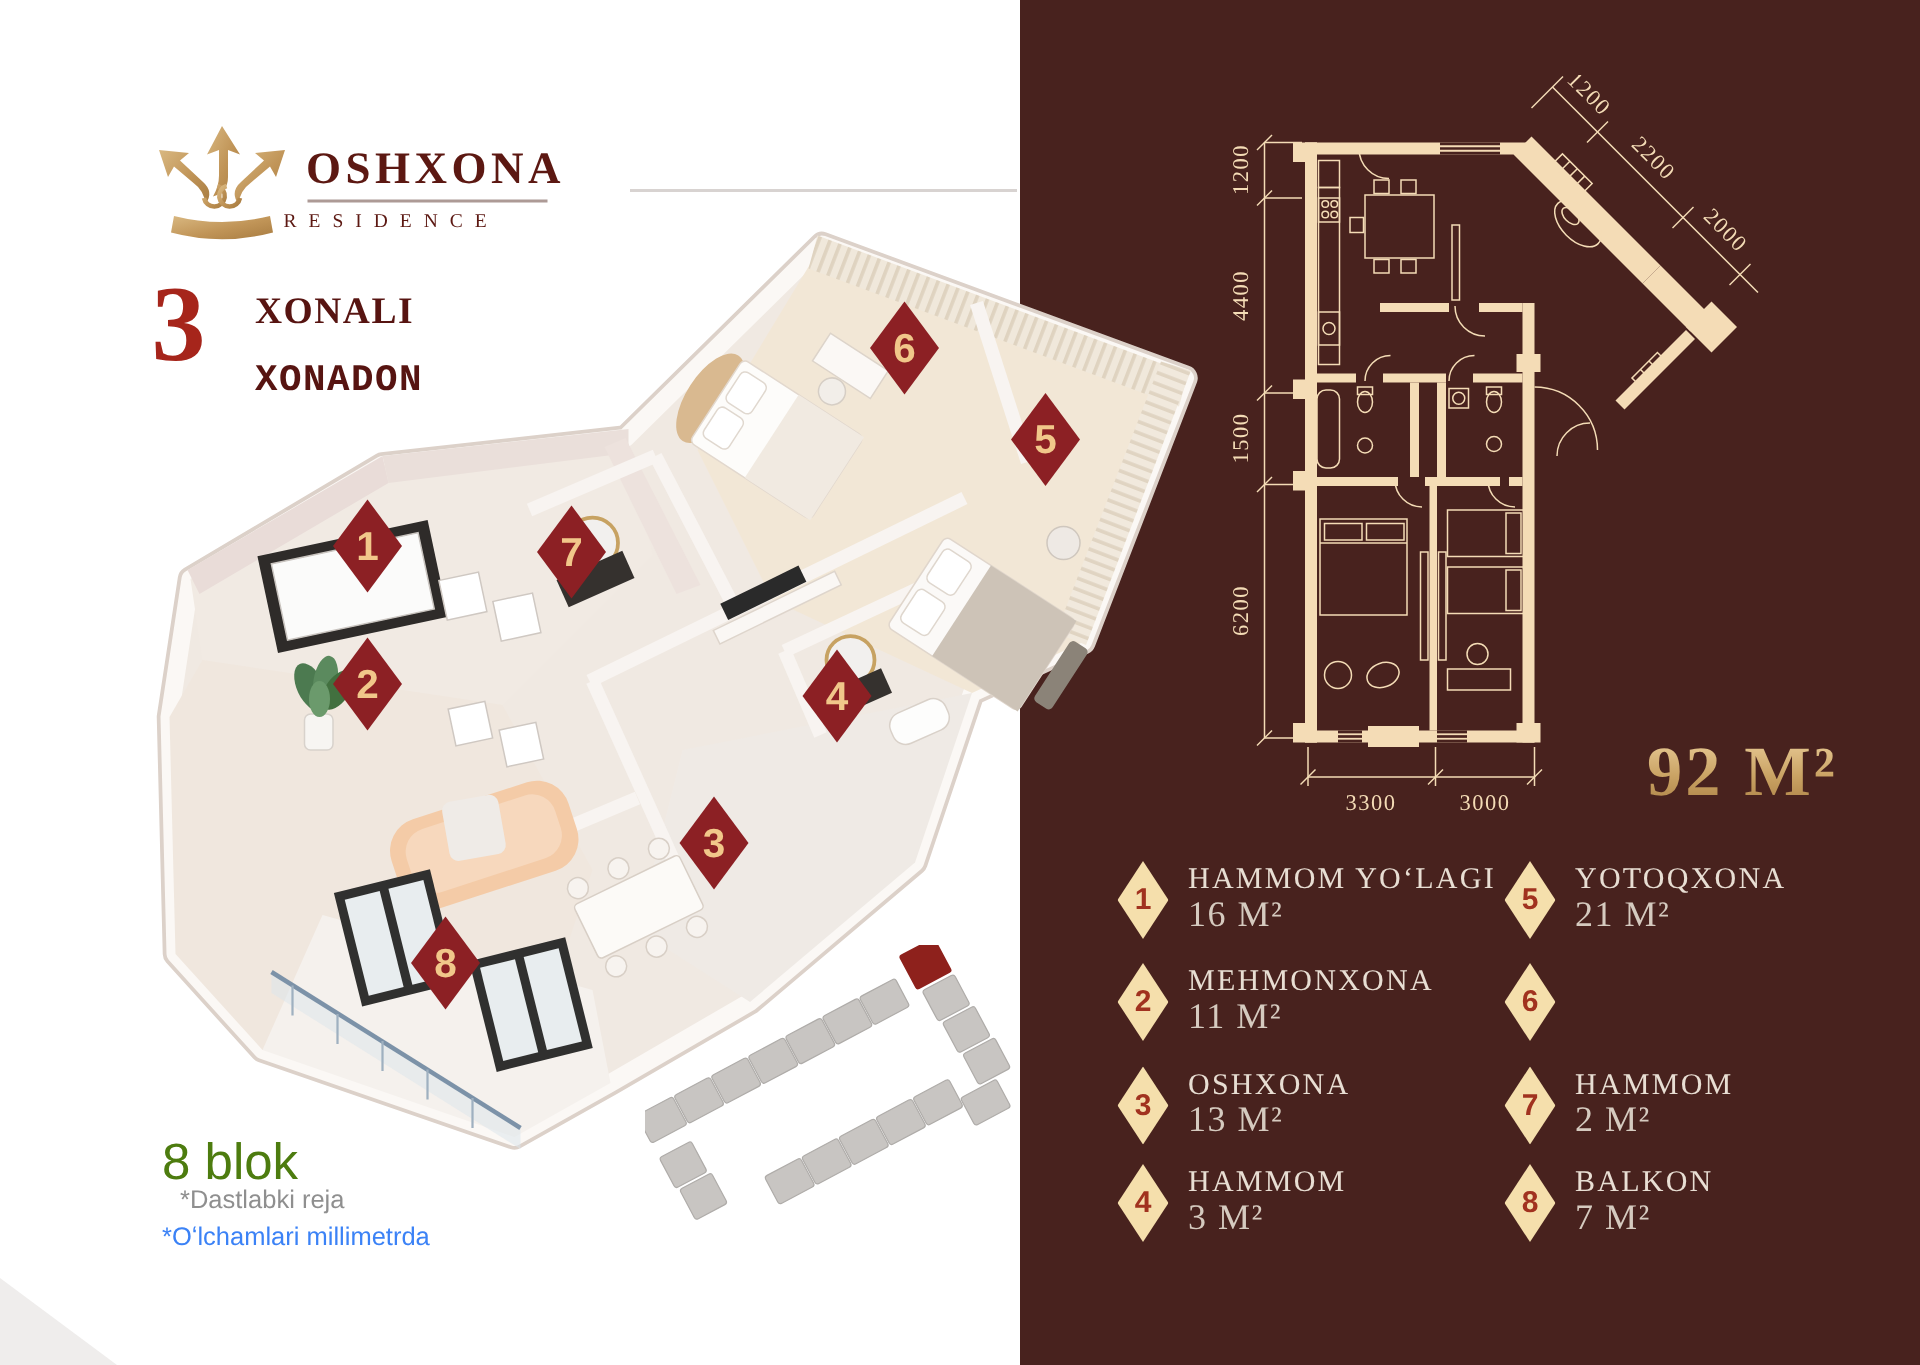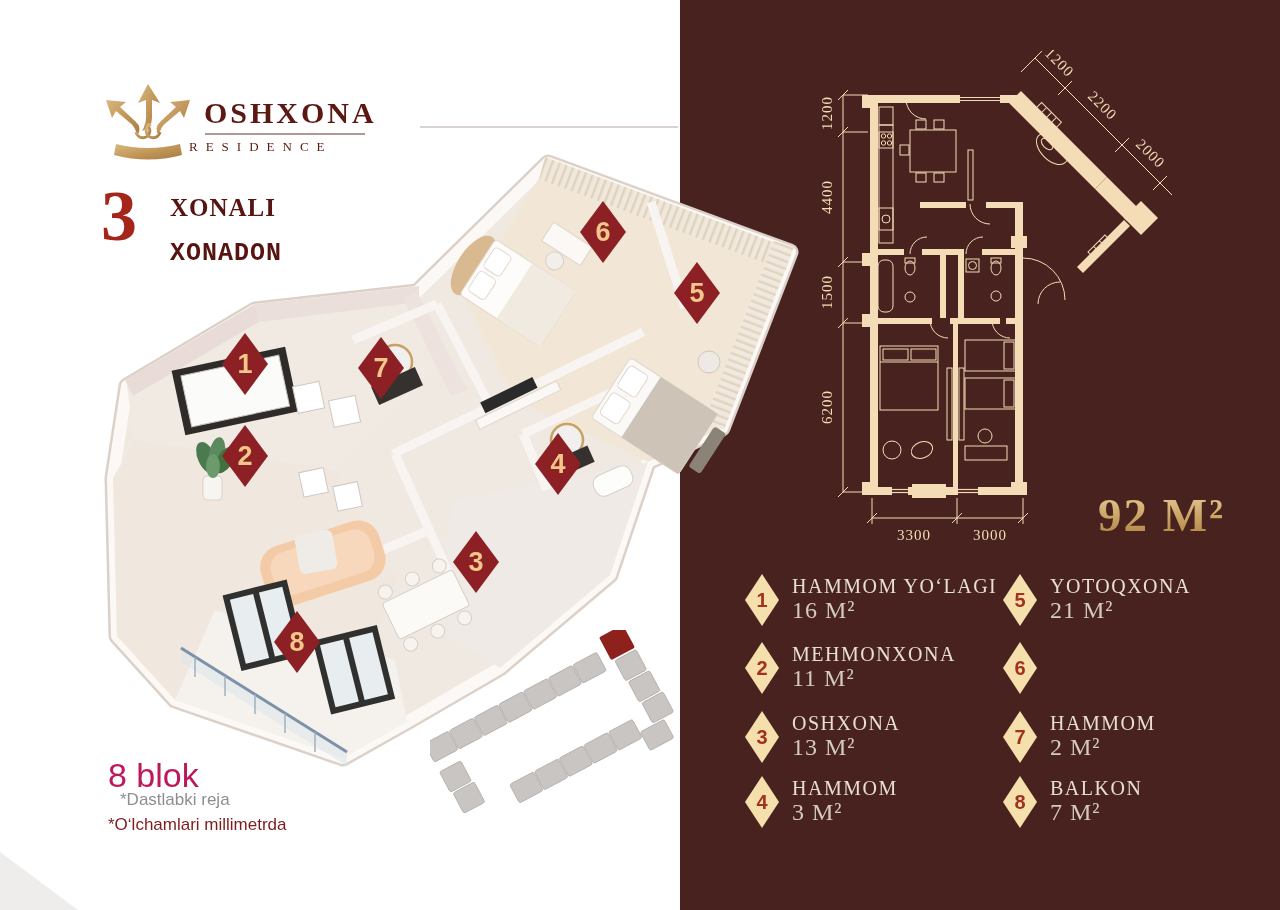--- a/index.html
+++ b/index.html
@@ -20,23 +20,23 @@
 
   
   #title-num{left:101px;top:180px;font-family:"Liberation Serif",serif;font-size:72px;
       font-weight:700;color:#A6251B;line-height:1;z-index:4;}
   #title-l1{left:170px;top:194px;font-family:"Liberation Serif",serif;font-size:25px;
       font-weight:700;letter-spacing:1px;color:#571411;z-index:4;}
   #title-l2{left:170px;top:239px;font-family:Liberation Mono, monospace;font-size:25px;
       font-weight:700;letter-spacing:1px;color:#571411;z-index:4;}
 
   
-  #block-name{left:108px;top:756px;font-size:34px;color:#be185d;z-index:4;}
+  #block-name{left:108px;top:756px;font-size:34px;color:#4d7c0f;z-index:4;}
   #note1{left:108px;top:790px;font-size:17px;color:#8F8F8F;z-index:4;margin-left:12px;}
-  #note2{left:108px;top:815px;font-size:17px;color:#7f1d1d;z-index:4;}
+  #note2{left:108px;top:815px;font-size:17px;color:#3b82f6;z-index:4;}
 
   
   #total-area{left:1098px;top:488px;font-family:"Liberation Serif",serif;font-size:47px;
       font-weight:700;letter-spacing:2px;z-index:3;
       background:linear-gradient(180deg,#E7C994 10%,#C9A263 55%,#A87C41 100%);
       -webkit-background-clip:text;background-clip:text;color:#CFA76B;
       -webkit-text-fill-color:transparent;}
 
   
   .lg-row{display:flex;align-items:center;gap:13px;z-index:3;}

